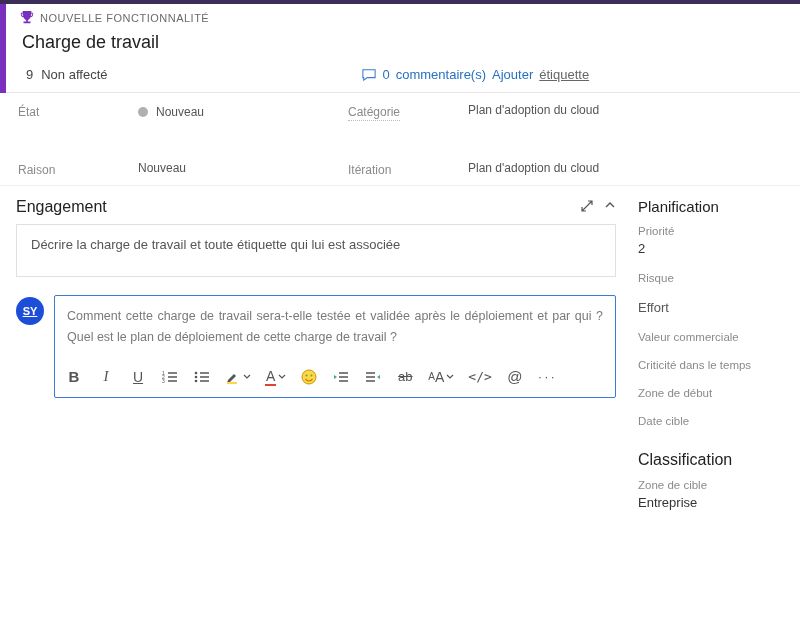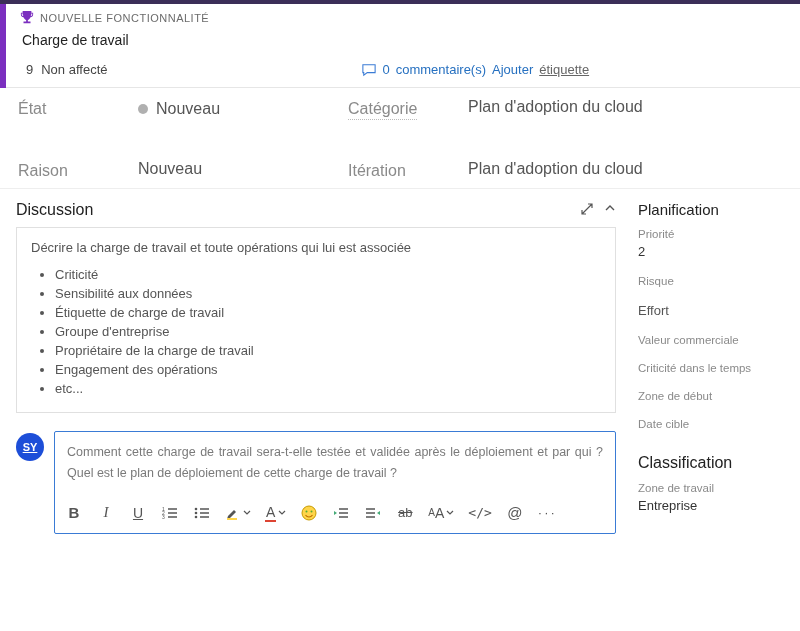--- a/index.html
+++ b/index.html
@@ -3,30 +3,30 @@
 <meta charset="utf-8">
 <style>
   * { box-sizing: border-box; margin: 0; padding: 0; font-family: "Segoe UI", Arial, sans-serif; }
   body { background: #fff; color: #333; font-size: 13px; width: 800px; }
   .topbar { height: 4px; background: #3b2e58; }
   .header { display: flex; }
   .accent { width: 6px; background: #7b2fbf; }
   .header-content { flex: 1; padding: 6px 10px 10px 14px; border-bottom: 1px solid #e6e6e6; }
   .type-row { display: flex; align-items: flex-end; gap: 6px; color: #6b6b6b; font-size: 11px; letter-spacing: 0.5px; }
   .trophy { width: 14px; height: 14px; }
-  .title { font-size: 14px; color: #222; margin: 8px 0 14px 2px; font-weight: 400; }
+  .title { font-size: 18px; color: #222; margin: 8px 0 14px 2px; font-weight: 400; }
   .meta-row { display: flex; align-items: center; gap: 18px; color: #444; }
   .assignee { display: flex; align-items: center; gap: 8px; margin-left: 6px; }
   .assignee .txt { color: #444; }
   .comments { display: flex; align-items: center; gap: 6px; color: #666; margin-left: 235px; }
   .comments .link { color: #2670c0; }
   .comments .add { color: #2670c0; }
   .comments .lbl { color: #666; text-decoration: underline; }
   .speech { width: 16px; height: 14px; }
-  .fields { padding: 10px 18px 8px 18px; display: grid; grid-template-columns: 80px 170px 80px 320px; row-gap: 10px; column-gap: 12px; color: #666; font-size: 16px; border-bottom: 1px solid #eee; gap: 40px; }
+  .fields { padding: 10px 18px 8px 18px; display: grid; grid-template-columns: 80px 170px 80px 320px; row-gap: 10px; column-gap: 12px; color: #666; font-size: 12px; border-bottom: 1px solid #eee; gap: 40px; }
   .fields .lbl { color: #8a8a8a; padding-top: 2px; }
   .fields .lbl.dotted { border-bottom: 1px dotted #bbb; display: inline-block; padding-bottom: 1px; width: fit-content; }
   .state-val { display: flex; align-items: center; gap: 8px; color: #555; }
   .dot { width: 10px; height: 10px; border-radius: 50%; background: #b0b0b0; }
   .val { color: #555; }
   .body { display: flex; }
   .main { flex: 1; padding: 12px 14px 20px 16px; }
   .side { width: 170px; padding: 12px 14px 20px 8px; }
   .sec-head { display: flex; align-items: center; margin-bottom: 8px; }
   .sec-title { font-size: 16px; color: #222; font-weight: 400; flex: 1; }
@@ -95,45 +95,36 @@
 
   <span class="lbl">Raison</span>
   <span class="val">Nouveau</span>
   <span class="lbl">Itération</span>
   <span class="val">Plan d'adoption du cloud</span>
 </div>
 
 <div class="body">
   <div class="main">
     <div class="sec-head">
-      <div class="sec-title">Discussion</div>
+      <div class="sec-title">Engagement</div>
       <div class="sec-ctrls">
         <span class="ico">
           <svg width="14" height="14" viewBox="0 0 14 14">
               <path stroke="#555" stroke-width="1.2" fill="none" d="M2 12L12 2M8 2h4v4M6 12H2V8"></path>
             </svg>
         </span>
         <span class="ico">
           <svg width="12" height="12" viewBox="0 0 12 12">
               <path stroke="#555" stroke-width="1.4" fill="none" d="M2 8l4-4 4 4"></path>
             </svg>
         </span>
       </div>
     </div>
     <div class="desc-box">
-      <div class="desc-intro">Décrire la charge de travail et toute opérations qui lui est associée</div>
-      <ul>
-        <li>Criticité</li>
-        <li>Sensibilité aux données</li>
-        <li>Étiquette de charge de travail</li>
-        <li>Groupe d'entreprise</li>
-        <li>Propriétaire de la charge de travail</li>
-        <li>Engagement des opérations</li>
-        <li>etc...</li>
-      </ul>
+      <div class="desc-intro">Décrire la charge de travail et toute étiquette qui lui est associée</div>
     </div>
 
     <div class="discussion">
       <div class="disc-row">
         <div class="avatar">SY</div>
         <div class="editor">
           <div class="editor-text">Comment cette charge de travail sera-t-elle testée et validée après le déploiement et par qui ? Quel est le plan de déploiement de cette charge de travail ?</div>
           <div class="toolbar">
             <span class="tbtn">
                 <b style="font-size:15px">B</b>
@@ -240,17 +231,17 @@
     </div>
     <div class="side-field">
       <div class="slbl">Zone de début</div>
     </div>
     <div class="side-field">
       <div class="slbl">Date cible</div>
     </div>
 
     <div class="side-section-title">Classification</div>
     <div class="side-field">
-      <div class="slbl">Zone de travail</div>
+      <div class="slbl">Zone de cible</div>
       <div class="sval">Entreprise</div>
     </div>
   </div>
 </div>
 
 </body></html>

